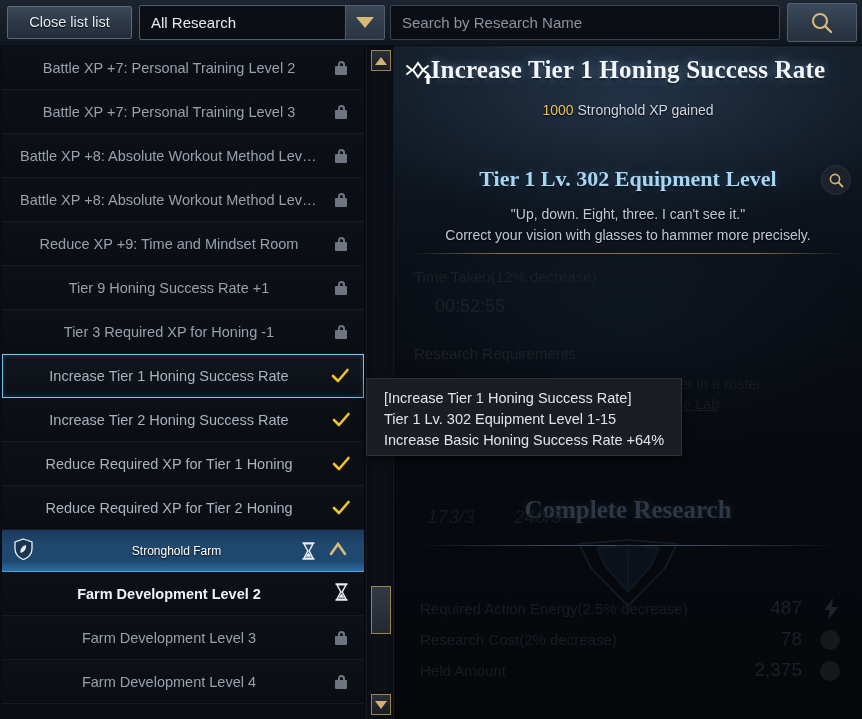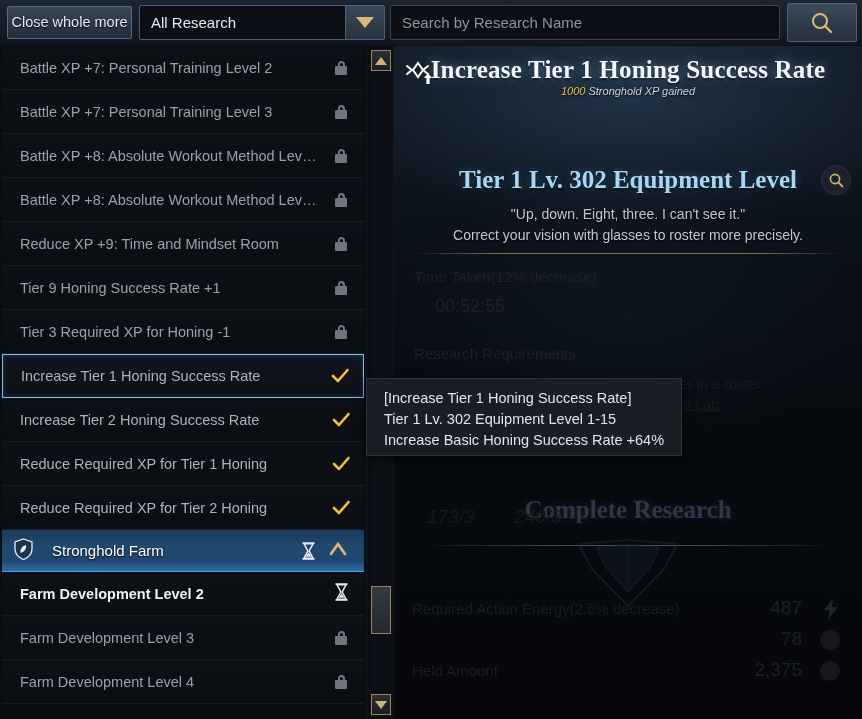--- a/index.html
+++ b/index.html
@@ -108,20 +108,21 @@
     cursor: pointer;
   }
 
   
   .list-pane {
     position: absolute;
     left: 0; top: 46px;
     width: 366px; height: 673px;
     background: #090c11;
     overflow: hidden;
+    text-align: center;
   }
 
   .row {
     position: relative;
     height: 44px;
     margin: 0 2px 0 2px;
     border-bottom: 1px solid #171c24;
     background: linear-gradient(180deg,#0d1117 0%,#0a0d12 100%);
     display: flex;
     align-items: center;
@@ -159,21 +160,21 @@
     background: linear-gradient(180deg,#1b3a5e 0%,#20496f 40%,#1e4870 75%,#2b6da3 100%);
     border-bottom: 1px solid #4fa1dd;
     display: flex;
     align-items: center;
     cursor: pointer;
   }
   .group-shield { margin-left: 12px; }
   .group-label {
     flex: 1;
     padding-left: 19px;
-    font-size: 15px;
+    font-size: 12px;
     color: #ffffff;
     text-shadow: 0 1px 2px #000;
   }
   .group-icons {
     display: flex; align-items: center; gap: 12px;
     padding-right: 16px;
   }
 
   
   .lock {
@@ -280,35 +281,34 @@
   .detail-title {
     display: inline-block;
     font-family: "Liberation Serif", serif;
     font-size: 25px;
     font-weight: bold;
     color: #f2f6fb;
     letter-spacing: .2px;
     text-shadow: 0 0 10px rgba(150,195,235,.55), 0 2px 3px #000;
   }
   .xp-line {
-    margin-top: 1px;
-    font-size: 11px;
+    margin-top: 18px;
+    font-size: 14px;
     color: #cfd5de;
     text-shadow: 0 1px 2px #000;
-    font-style: italic;
   }
   .xp-amount { color: #e8c25c; }
 
   .equip-level {
     position: absolute;
     left: 0; top: 120px;
     width: 468px;
     text-align: center;
     font-family: "Liberation Serif", serif;
-    font-size: 25px;
+    font-size: 22px;
     font-weight: bold;
     color: #a9d6f3;
     text-shadow: 0 0 8px rgba(90,160,215,.4), 0 2px 3px #000;
   }
 
   .flavor {
     position: absolute;
     left: 0; top: 158px;
     width: 468px;
     text-align: center;
@@ -399,21 +399,21 @@
     opacity: .5;
   }
 
   .res-row {
     position: absolute;
     left: 18px;
     width: 432px; height: 46px;
   }
   .res-label {
     position: absolute;
-    left: 0; top: 12px;
+    left: 8px; top: 12px;
     font-size: 15px;
     color: #191d23;
   }
   .res-value {
     position: absolute;
     right: 42px; top: 9px;
     font-size: 19px;
     color: #1c2027;
   }
   .res-icon {
@@ -445,21 +445,21 @@
     color: #dfe4eb;
     white-space: nowrap;
   }
 </style>
 </head>
 <body>
 
 <div id="app">
 
   <div class="topbar">
-    <div class="close-list-btn">Close whole more</div>
+    <div class="close-list-btn">Close list list</div>
 
     <div class="dropdown">
       <div class="dropdown-value">All Research</div>
       <div class="dropdown-arrow-box">
         <span class="chev-down"></span>
       </div>
     </div>
 
     <div class="search-field">
       <input type="text" placeholder="Search by Research Name" style="">
@@ -662,21 +662,21 @@
 
     <div class="detail-search-btn">
       <svg width="17" height="17" viewBox="0 0 17 17">
         <circle cx="7" cy="7" r="4.6" fill="none" stroke="#d4b578" stroke-width="1.6"></circle>
         <line x1="10.4" y1="10.4" x2="14.5" y2="14.5" stroke="#d4b578" stroke-width="1.8" stroke-linecap="round"></line>
       </svg>
     </div>
 
     <div class="flavor">
       <div>"Up, down. Eight, three. I can't see it."</div>
-      <div>Correct your vision with glasses to roster more precisely.</div>
+      <div>Correct your vision with glasses to hammer more precisely.</div>
     </div>
 
     <div class="gold-rule"></div>
 
     <div class="dim-block">
       <div class="dim-label" style="left:20px; top:10px;">Time Taken(12% decrease)</div>
       <div class="dim-value" style="left:41px; top:38px;">00:52:55</div>
 
       <div class="dim-label" style="left:20px; top:87px;">Research Requirements</div>
 
@@ -702,20 +702,21 @@
         <span class="res-label">Required Action Energy(2.5% decrease)</span>
         <span class="res-value">487</span>
         <span class="res-bolt">
           <svg width="22" height="24" viewBox="0 0 22 24">
             <path d="M13 1 L4 13 L10 13 L8 23 L18 10 L12 10 Z" fill="#1f232a"></path>
           </svg>
         </span>
       </div>
 
       <div class="res-row" style="top:361px;">
+        <span class="res-label">Research Cost(2% decrease)</span>
         <span class="res-value">78</span>
         <span class="res-icon"></span>
       </div>
 
       <div class="res-row" style="top:392px;">
         <span class="res-label">Held Amount</span>
         <span class="res-value">2,375</span>
         <span class="res-icon"></span>
       </div>
 

